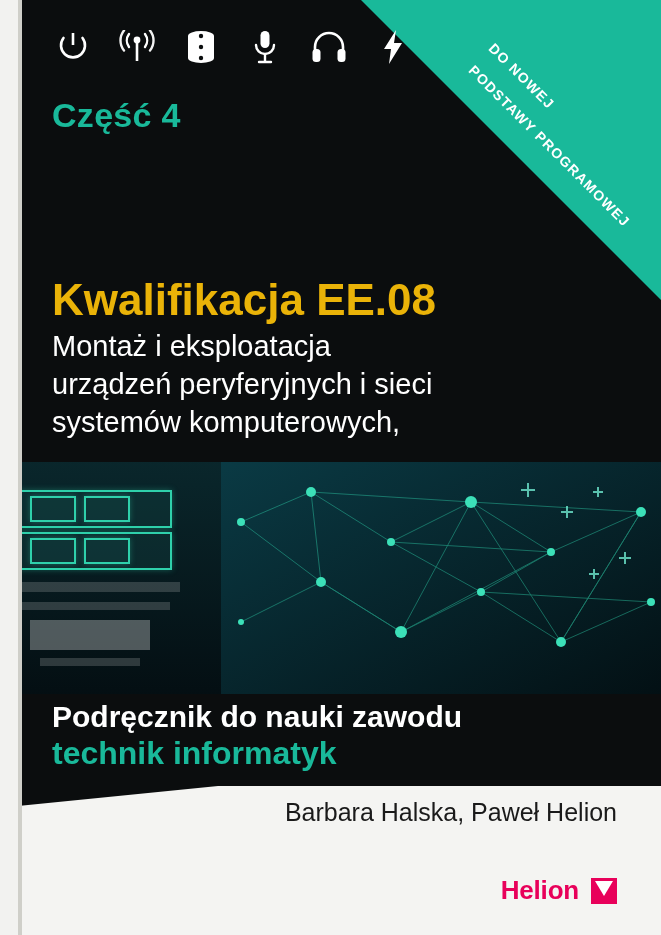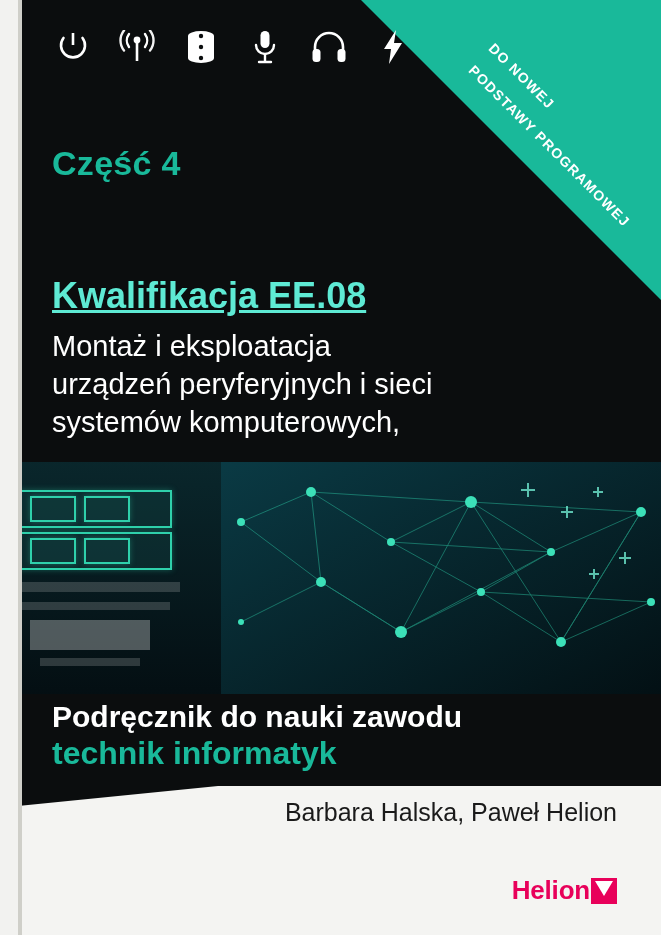--- a/index.html
+++ b/index.html
@@ -108,21 +108,20 @@
   
   .part-title {
     position: absolute;
     left: 52px;
     top: 96px;
     color: #19b99a;
     font-size: 34px;
     font-weight: bold;
     letter-spacing: 0.3px;
     z-index: 8;
-    margin-top: 48px;
   }
   .part-sub {
     position: absolute;
     left: 52px;
     top: 152px;
     color: #ffffff;
     font-size: 23px;
     line-height: 31px;
     z-index: 8;
     max-width: 380px;
@@ -133,25 +132,24 @@
     left: 0;
     top: 258px;
     width: 661px;
     height: 204px;
     background: #0b0d0e;
   }
   .qual-title {
     position: absolute;
     left: 52px;
     top: 275px;
-    color: #5eead4;
-    font-size: 36px;
-    font-weight: bold;
-    z-index: 8;
-    text-decoration: underline;
+    color: #eab308;
+    font-size: 44px;
+    font-weight: bold;
+    z-index: 8;
   }
   .qual-sub {
     position: absolute;
     left: 52px;
     top: 327px;
     color: #ffffff;
     font-size: 29px;
     line-height: 38px;
     z-index: 8;
     max-width: 560px;
@@ -240,21 +238,21 @@
     color: #1a1a1a;
     font-size: 25px;
     z-index: 10;
   }
   .publisher {
     position: absolute;
     right: 44px;
     top: 875px;
     display: flex;
     align-items: center;
-    gap: 1px;
+    gap: 12px;
     z-index: 10;
   }
   .publisher .name {
     color: #e8005a;
     font-size: 26px;
     font-weight: bold;
     letter-spacing: -0.2px;
   }
   .publisher .mark {
     width: 26px;

